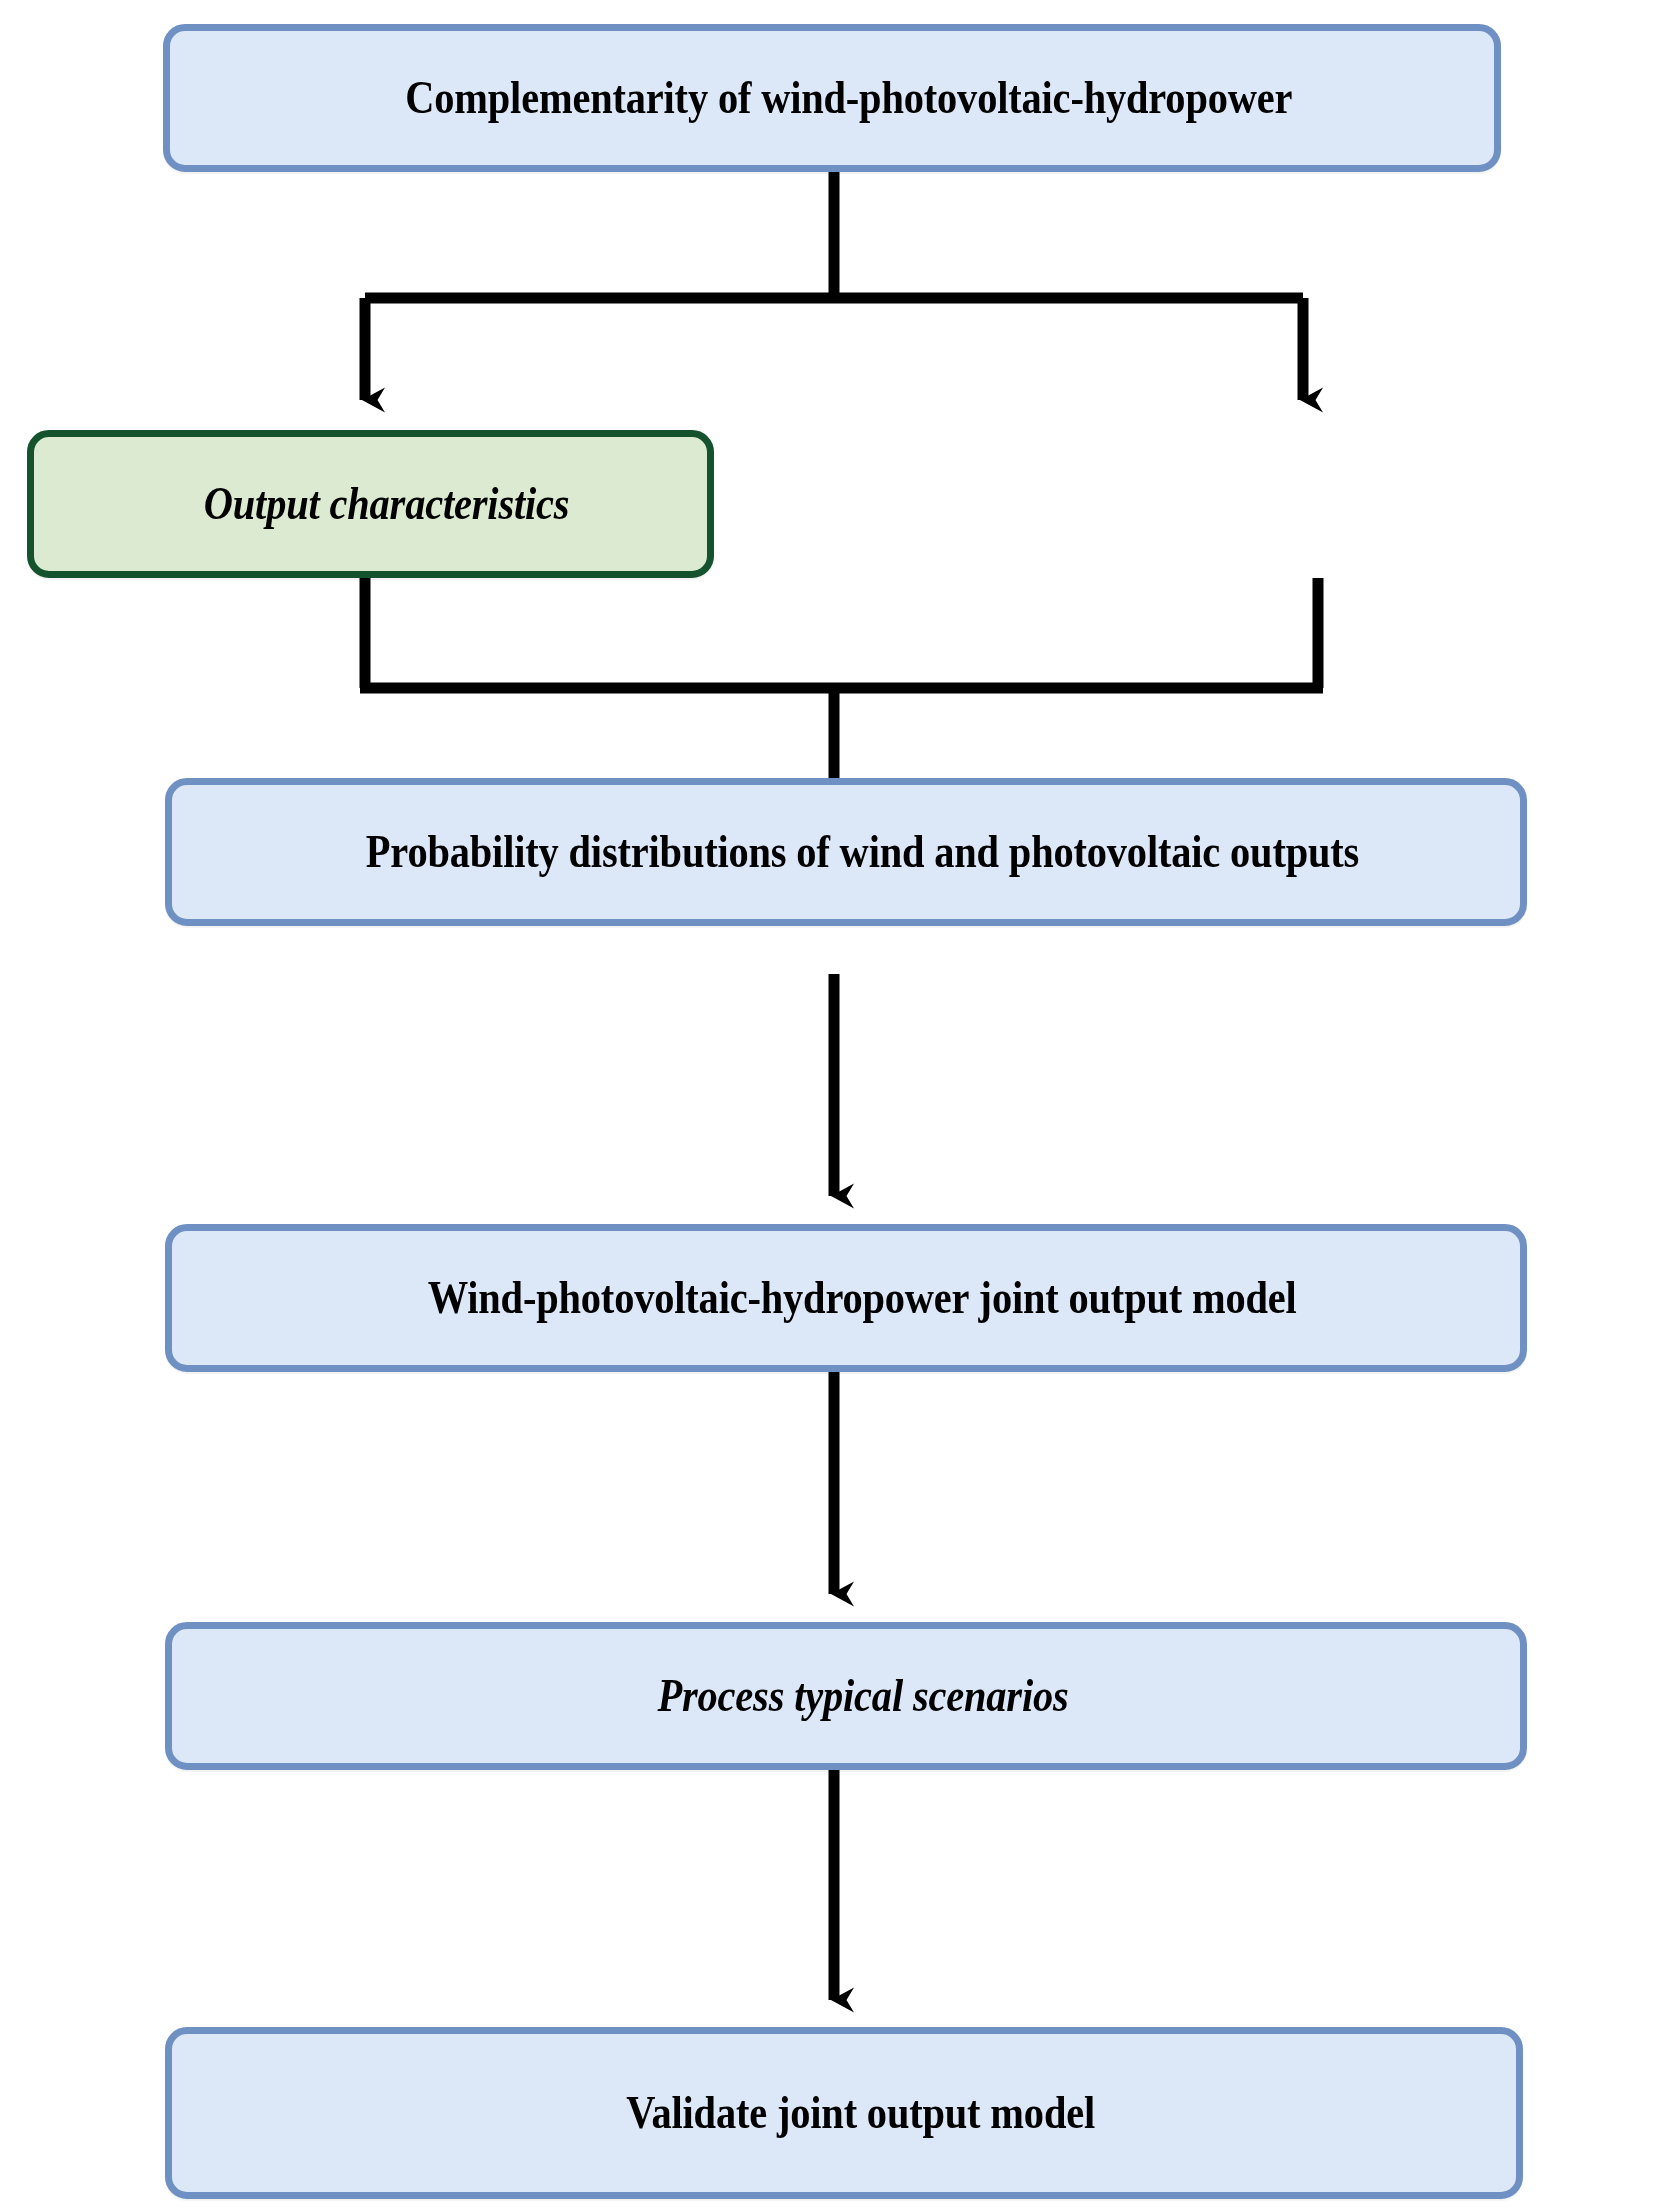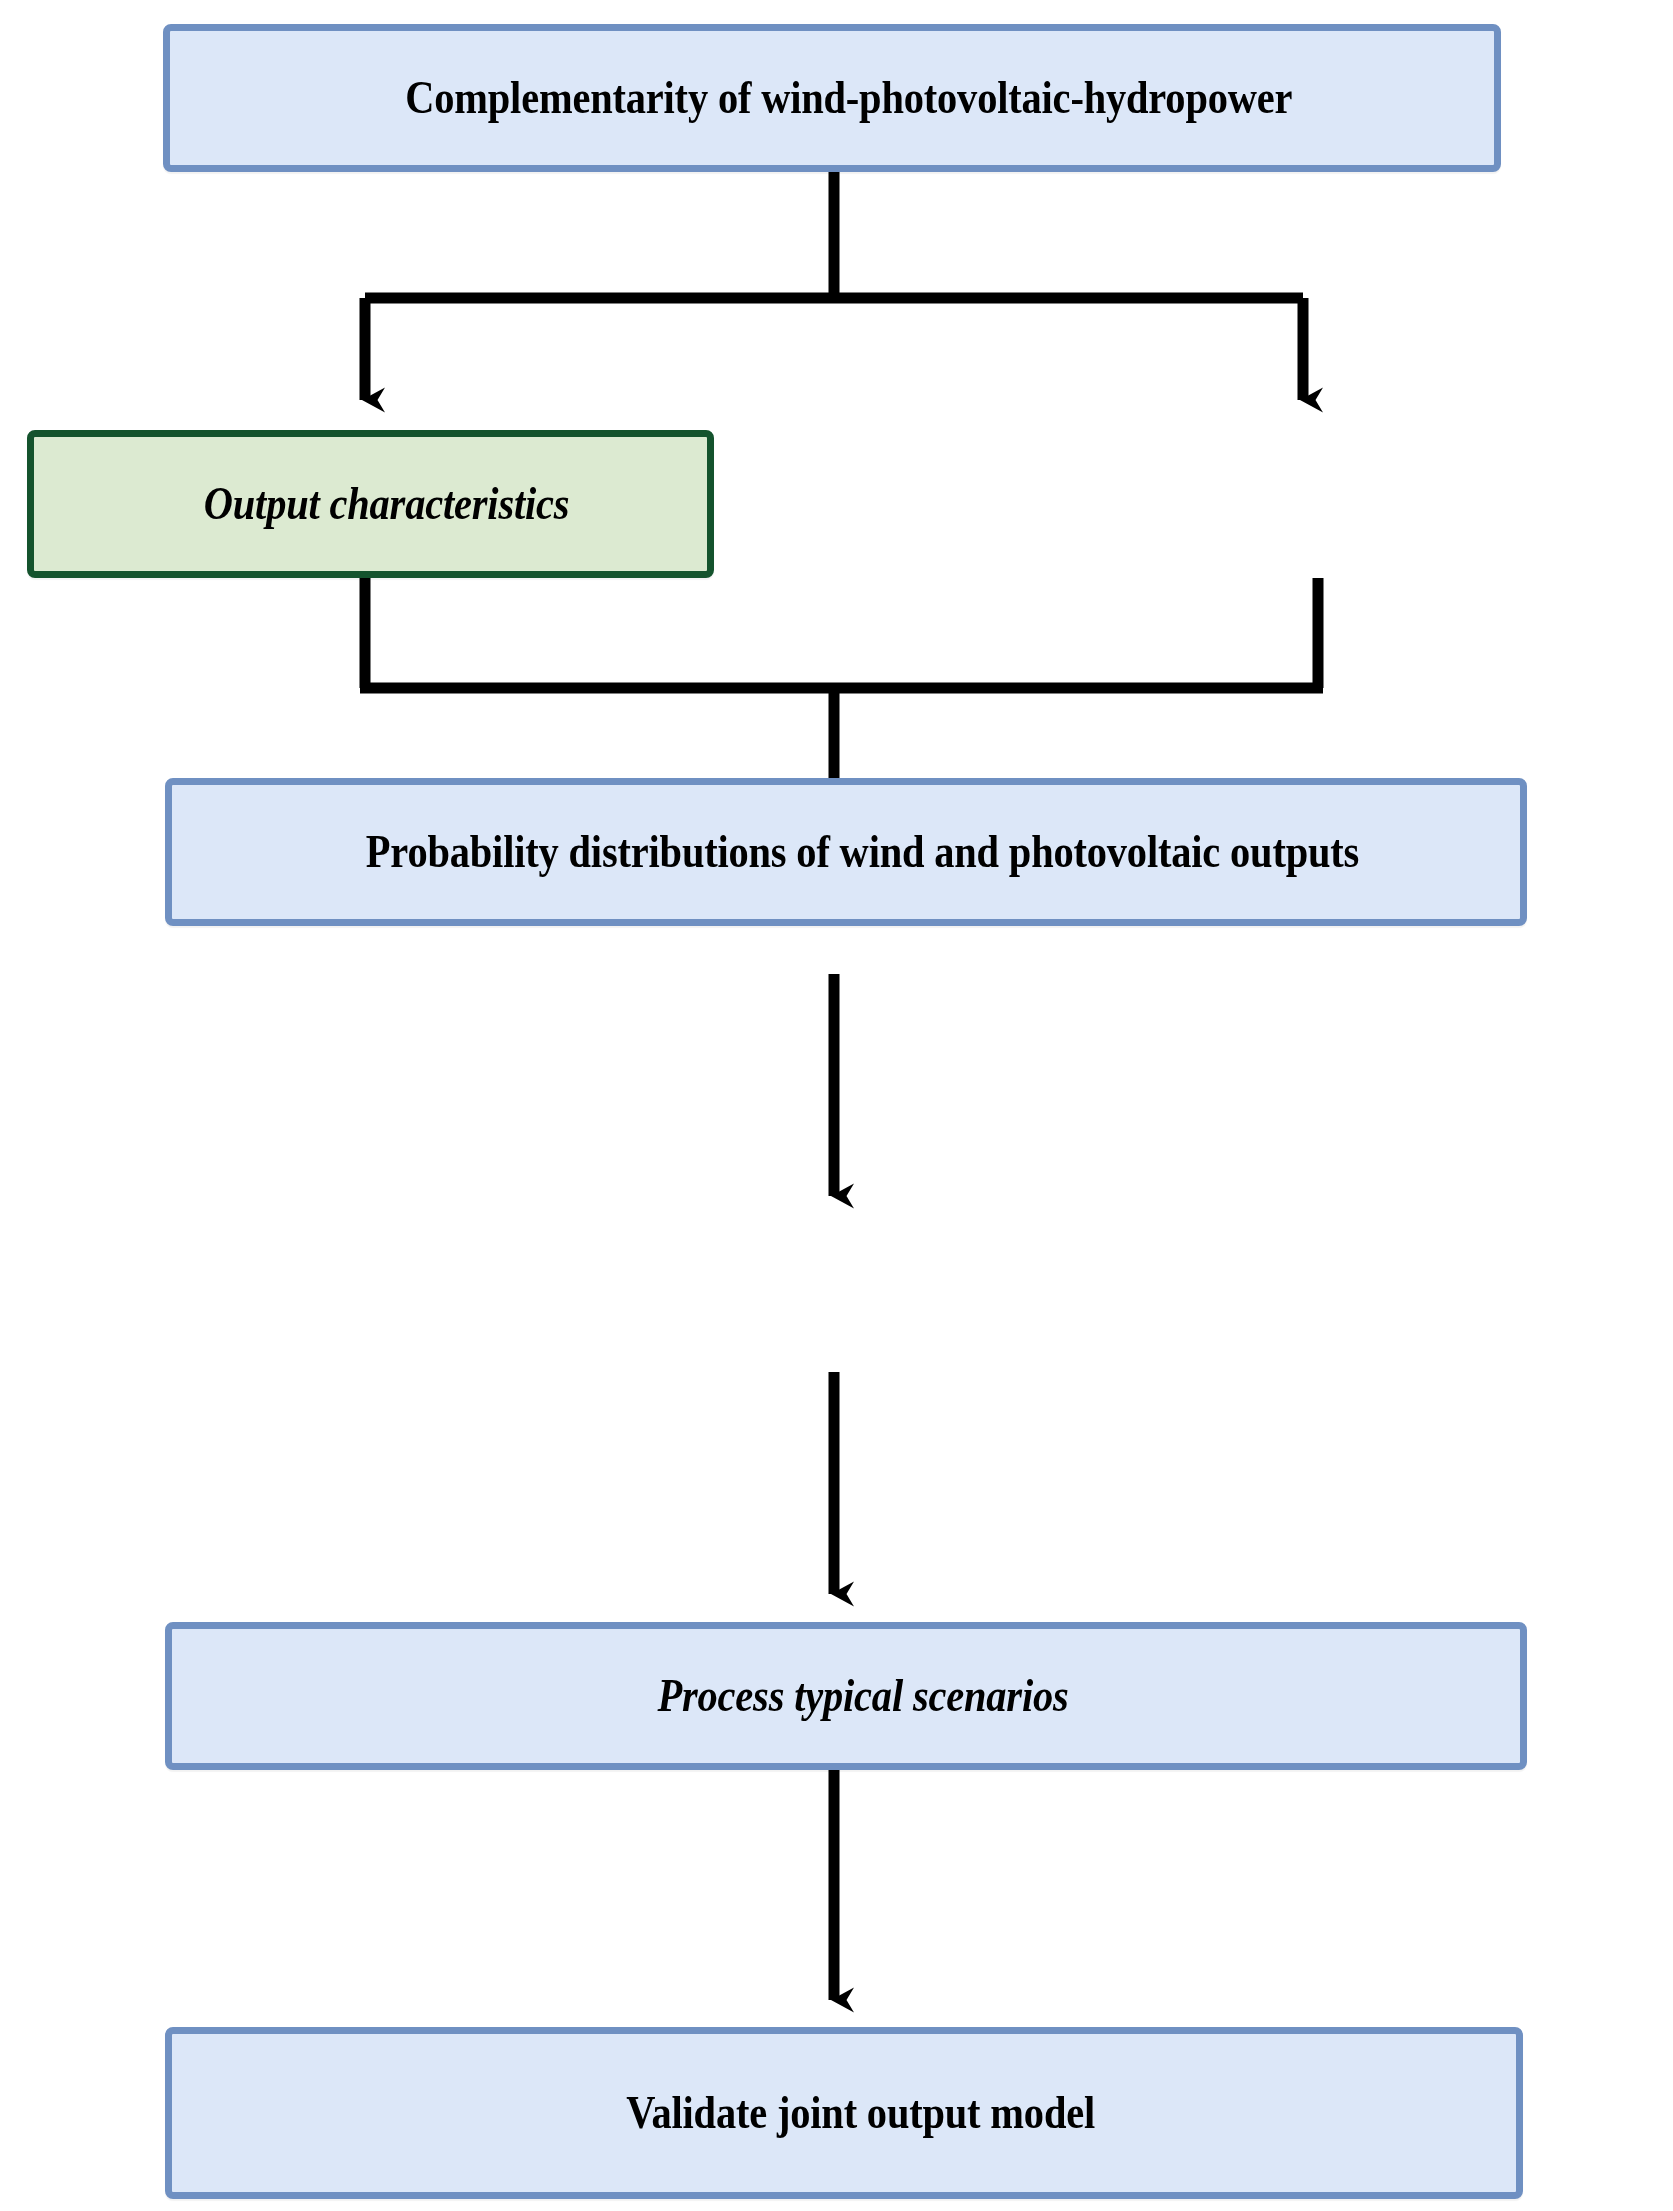--- a/index.html
+++ b/index.html
@@ -25,21 +25,21 @@
     height: 2211px;
     pointer-events: none;
   }
   .node {
     position: absolute;
     box-sizing: border-box;
     display: flex;
     align-items: center;
     justify-content: center;
     text-align: left;
-    border-radius: 8px;
+    border-radius: 22px;
     z-index: 3;
     padding-left: 33px;
   }
   .node .label {
     font-weight: bold;
     color: #000000;
     line-height: 1.05;
     white-space: nowrap;
     transform: scaleX(0.86);
     transform-origin: center center;
@@ -112,20 +112,23 @@
 
   <div class="node node-green" id="node-n2" style="left: 27px; top: 430px; width: 687px; height: 148px;">
     <span class="label" style="font-size: 47px;">Output characteristics</span>
   </div>
 
 
   <div class="node node-blue" id="node-n4" style="left: 165px; top: 778px; width: 1362px; height: 148px;">
     <span class="label" style="font-size: 47px;">Probability distributions of wind and photovoltaic outputs</span>
   </div>
 
+  <div class="node node-blue" id="node-n5" style="left: 165px; top: 1224px; width: 1362px; height: 148px;">
+    <span class="label" style="font-size: 47px;">Wind-photovoltaic-hydropower joint output model</span>
+  </div>
 
   <div class="node node-blue" id="node-n6" style="left: 165px; top: 1622px; width: 1362px; height: 148px; font-style: italic;">
     <span class="label" style="font-size: 47px;">Process typical scenarios</span>
   </div>
 
   <div class="node node-blue" id="node-n7" style="left: 165px; top: 2027px; width: 1358px; height: 172px;">
     <span class="label" style="font-size: 47px;">Validate joint output model</span>
   </div>
 
 </div>

